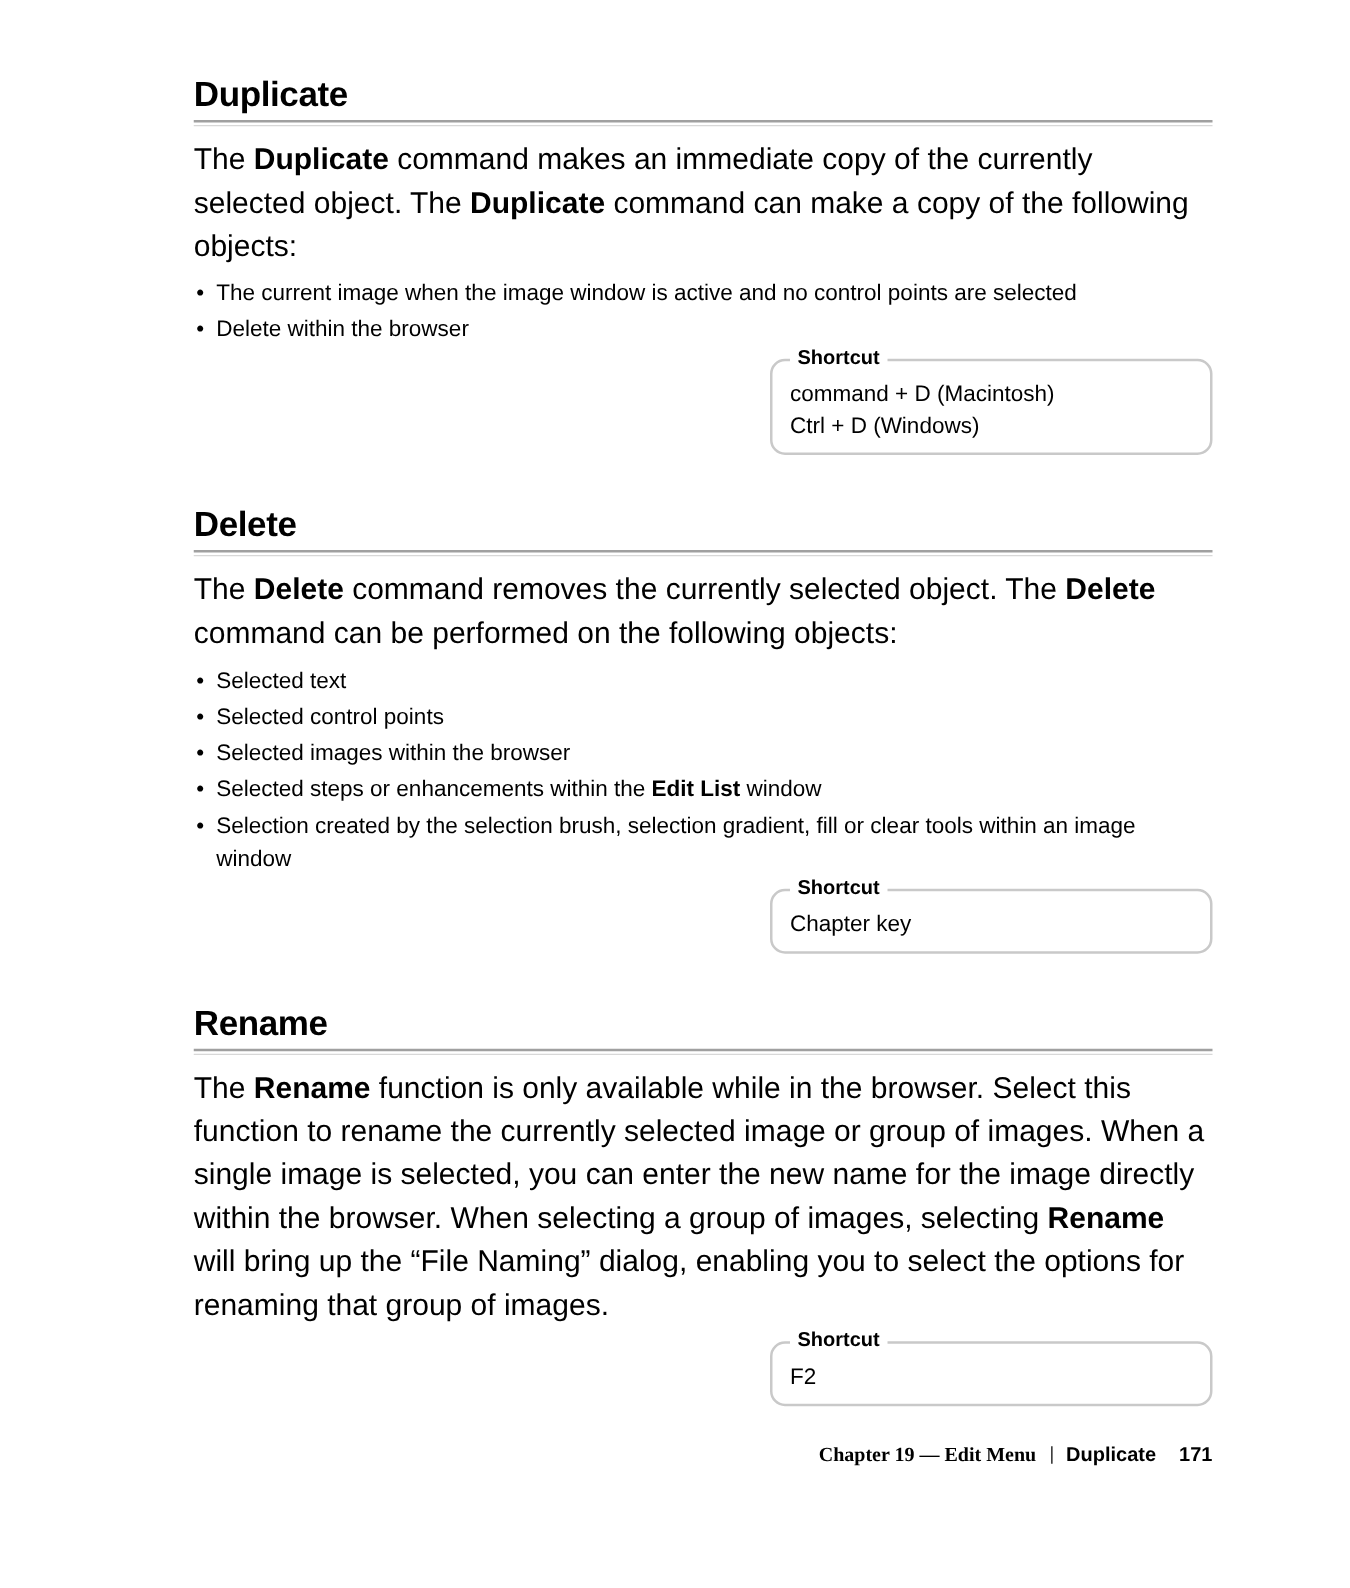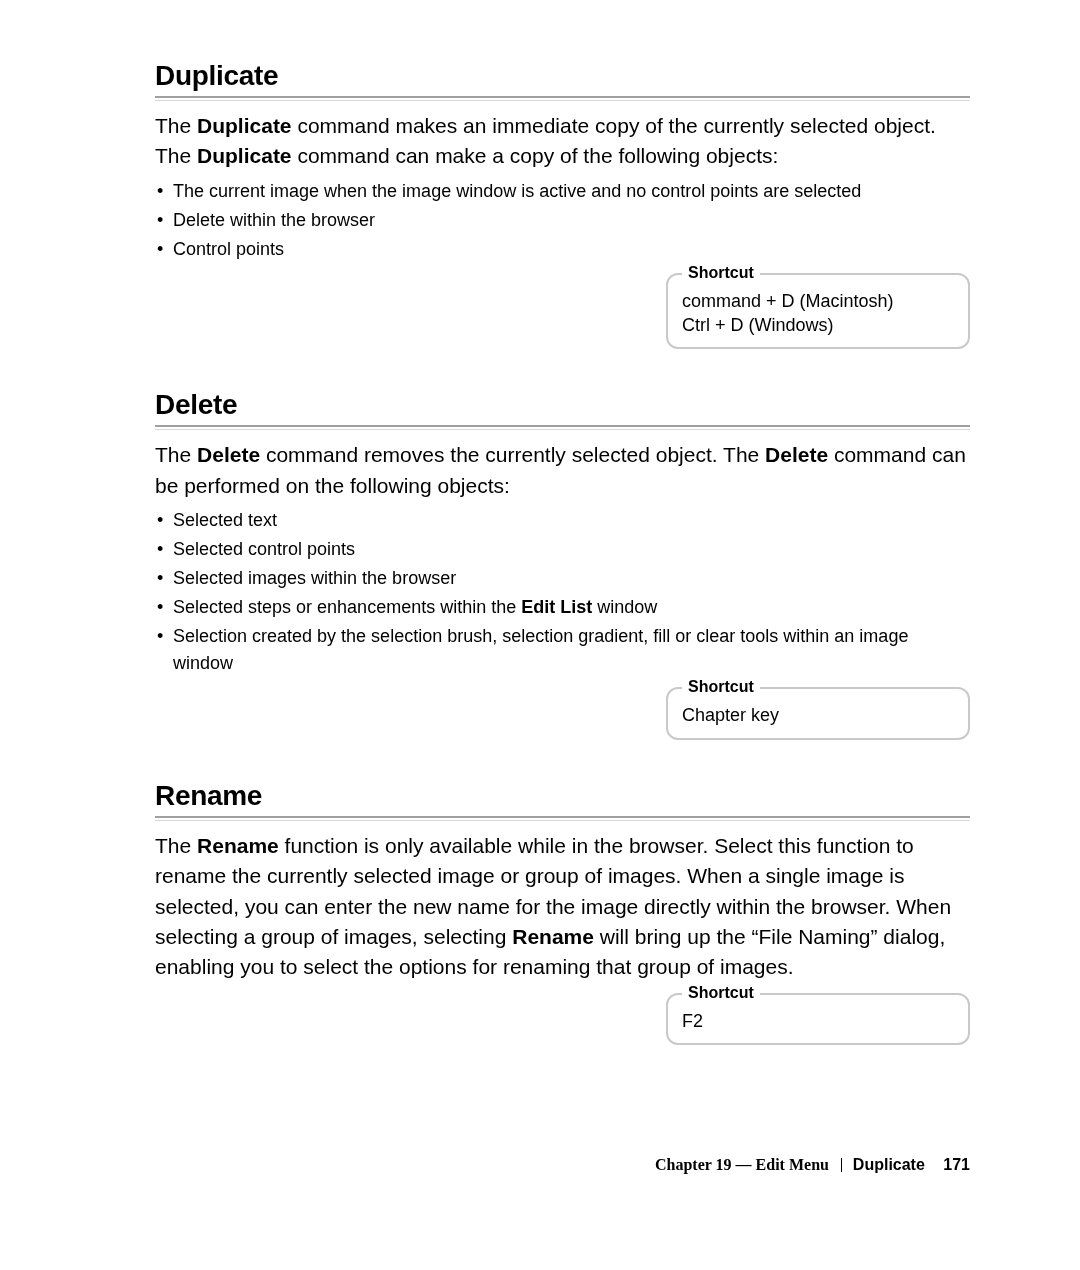--- a/index.html
+++ b/index.html
@@ -24,21 +24,21 @@
     letter-spacing: -0.3px;
   }
   .heading-rule {
     border: none;
     border-top: 2px solid #a0a0a0;
     border-bottom: 1px solid #d8d8d8;
     height: 2px;
     margin: 0 0 10px 0;
   }
   p.body {
-    font-size: 21px;
+    font-size: 24px;
     line-height: 1.45;
     margin: 0 0 6px 0;
     font-weight: 400;
   }
   p.body .bold { font-weight: 700; }
   ul.bullets {
     list-style: none;
     padding: 0;
     margin: 4px 0 10px 0;
   }
@@ -57,21 +57,21 @@
     font-size: 18px;
   }
   ul.bullets li .bold { font-weight: 700; }
 
   .shortcut-wrap {
     display: flex;
     justify-content: flex-end;
     margin: 10px 0 40px 0;
   }
   .shortcut-box {
-    width: 304px;
+    width: 354px;
     border: 2px solid #c9c9c9;
     border-radius: 12px;
     padding: 14px 14px 10px 14px;
     position: relative;
     box-sizing: border-box;
   }
   .shortcut-label {
     position: absolute;
     top: -11px;
     left: 14px;
@@ -110,21 +110,20 @@
 <div class="page">
 
   <h2 class="section-heading">Duplicate</h2>
   <hr class="heading-rule">
   <p class="body">
     <span>The </span><span class="bold">Duplicate</span><span> command makes an immediate copy of the currently selected object. The </span><span class="bold">Duplicate</span><span> command can make a copy of the following objects:</span>
   </p>
   <ul class="bullets">
     <li>The current image when the image window is active and no control points are selected</li>
     <li>Delete within the browser</li>
-    <li>Control points</li>
   </ul>
   <div class="shortcut-wrap">
     <div class="shortcut-box">
       <span class="shortcut-label">Shortcut</span>
       <div class="shortcut-line">command + D (Macintosh)</div>
       <div class="shortcut-line">Ctrl + D (Windows)</div>
     </div>
   </div>
 
   <h2 class="section-heading">Delete</h2>

